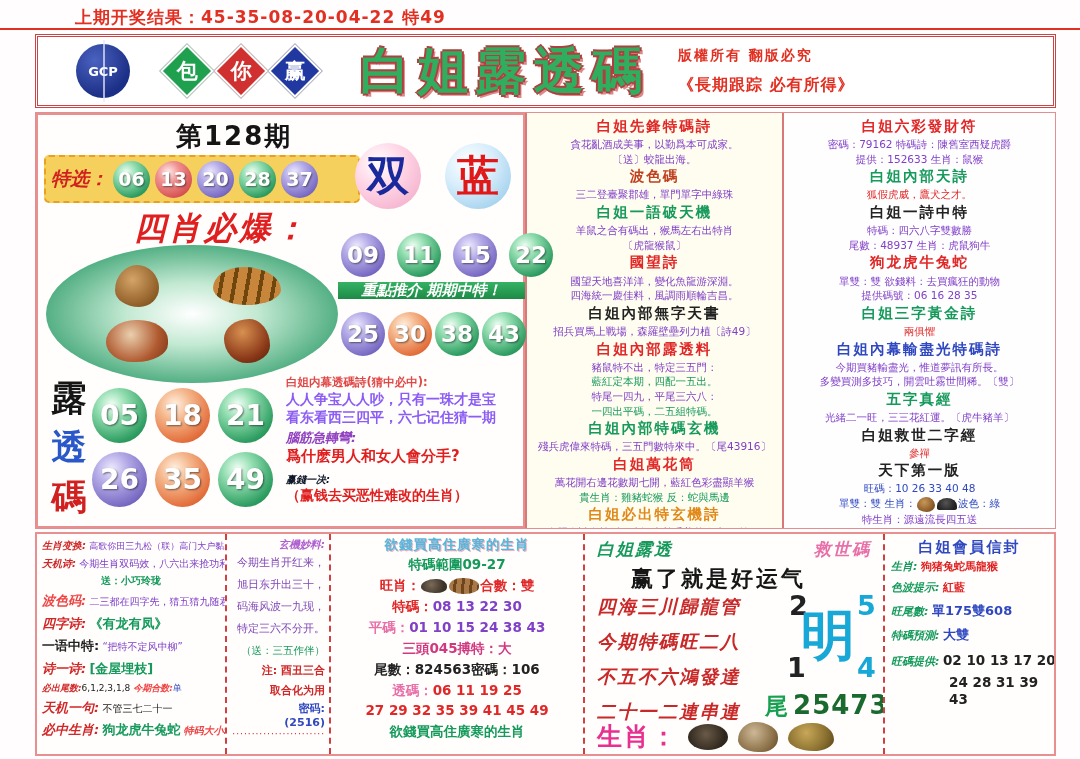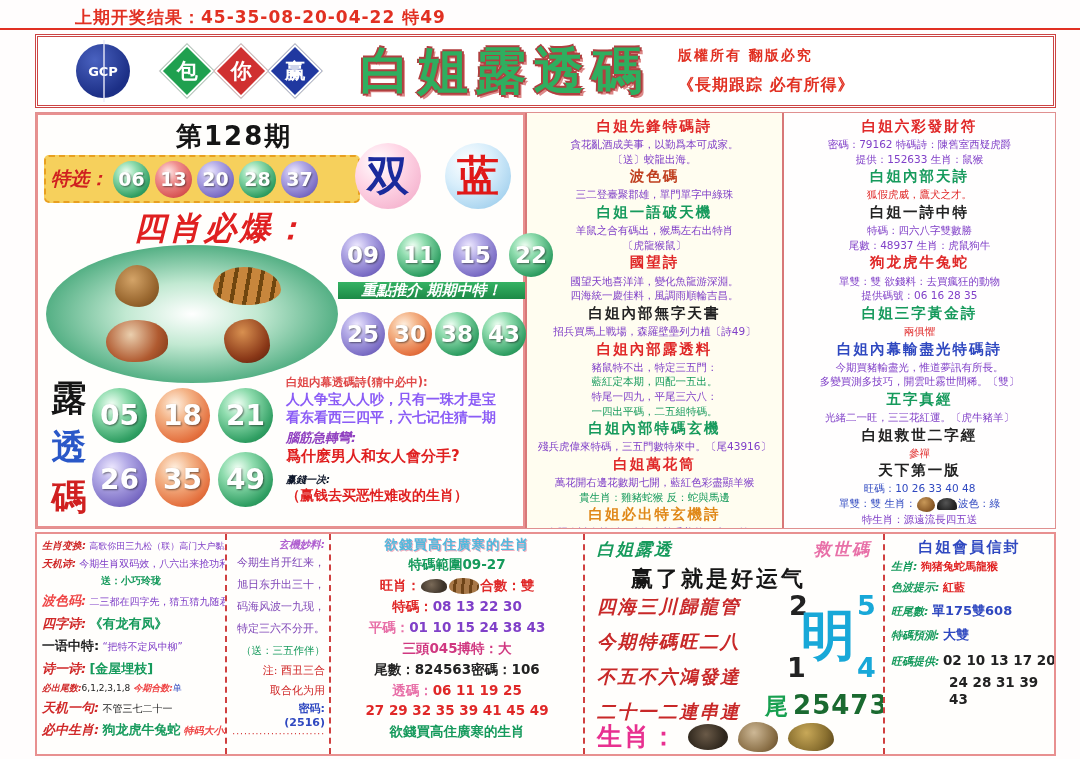--- a/index.html
+++ b/index.html
@@ -97,21 +97,21 @@
   .s1lab-black { color:#222; font-weight:bold; }
   .s1val-purple { color:#8040c8; }
   .s1val-green { color:#169a5c; font-weight:bold; }
   .s1val-black { color:#222; }
   .s1small { font-size:9px; }
   .s1big { font-size:13px; }
   .b-sec1b { width:104px; padding:4px 4px;text-align:right; }
   .s1b-head { color:#b060d0; font-weight:bold; font-style:italic; font-size:10.5px; }
   .s1b-line { color:#8048b8; font-size:11px; line-height:2.0; white-space:nowrap; }
   .s1b-gift { color:#169a5c; font-size:10.5px; line-height:2.0; white-space:nowrap; }
-  .s1b-note { color:#d02828; font-weight:normal; font-size:11px; line-height:1.8;margin-left:24px; }
+  .s1b-note { color:#d02828; font-weight:bold; font-size:11px; line-height:1.8;margin-left:24px; }
   .s1b-code { color:#2f48c0; font-weight:bold; font-size:11px;margin-left:48px; }
   .s1b-dots { color:#d02828; font-size:9px; letter-spacing:1px; overflow:hidden; white-space:nowrap; }
   .b-sec2 { width:254px; padding:2px 4px; text-align:center; }
   .s2-head { color:#53b8dc; font-weight:900; font-size:13.5px; letter-spacing:1px; text-shadow:1px 1px 0 #f0b0c0; white-space:nowrap; }
   .s2-line { font-size:13.5px; font-weight:bold; line-height:1.55; white-space:nowrap; }
   .a-rat-s { width:26px; height:14px; border-radius:60% 40% 45% 55%/60% 55% 40% 45%; background:radial-gradient(circle at 40% 40%, #7a6a58, #3c3228 70%); }
   .a-boar-s { width:30px; height:16px; border-radius:45% 55% 50% 50%/55% 50% 45% 50%; background:repeating-linear-gradient(95deg,#a87848 0 5px,#6e4418 5px 8px); }
   .b-sec3 { width:300px; position:relative; padding:2px 8px; }
   .s3-head { display:flex; justify-content:space-between; padding:2px 4px 0; }
   .s3-hl { color:#169a5c; font-weight:900; font-style:italic; font-size:17px; letter-spacing:2px; }

